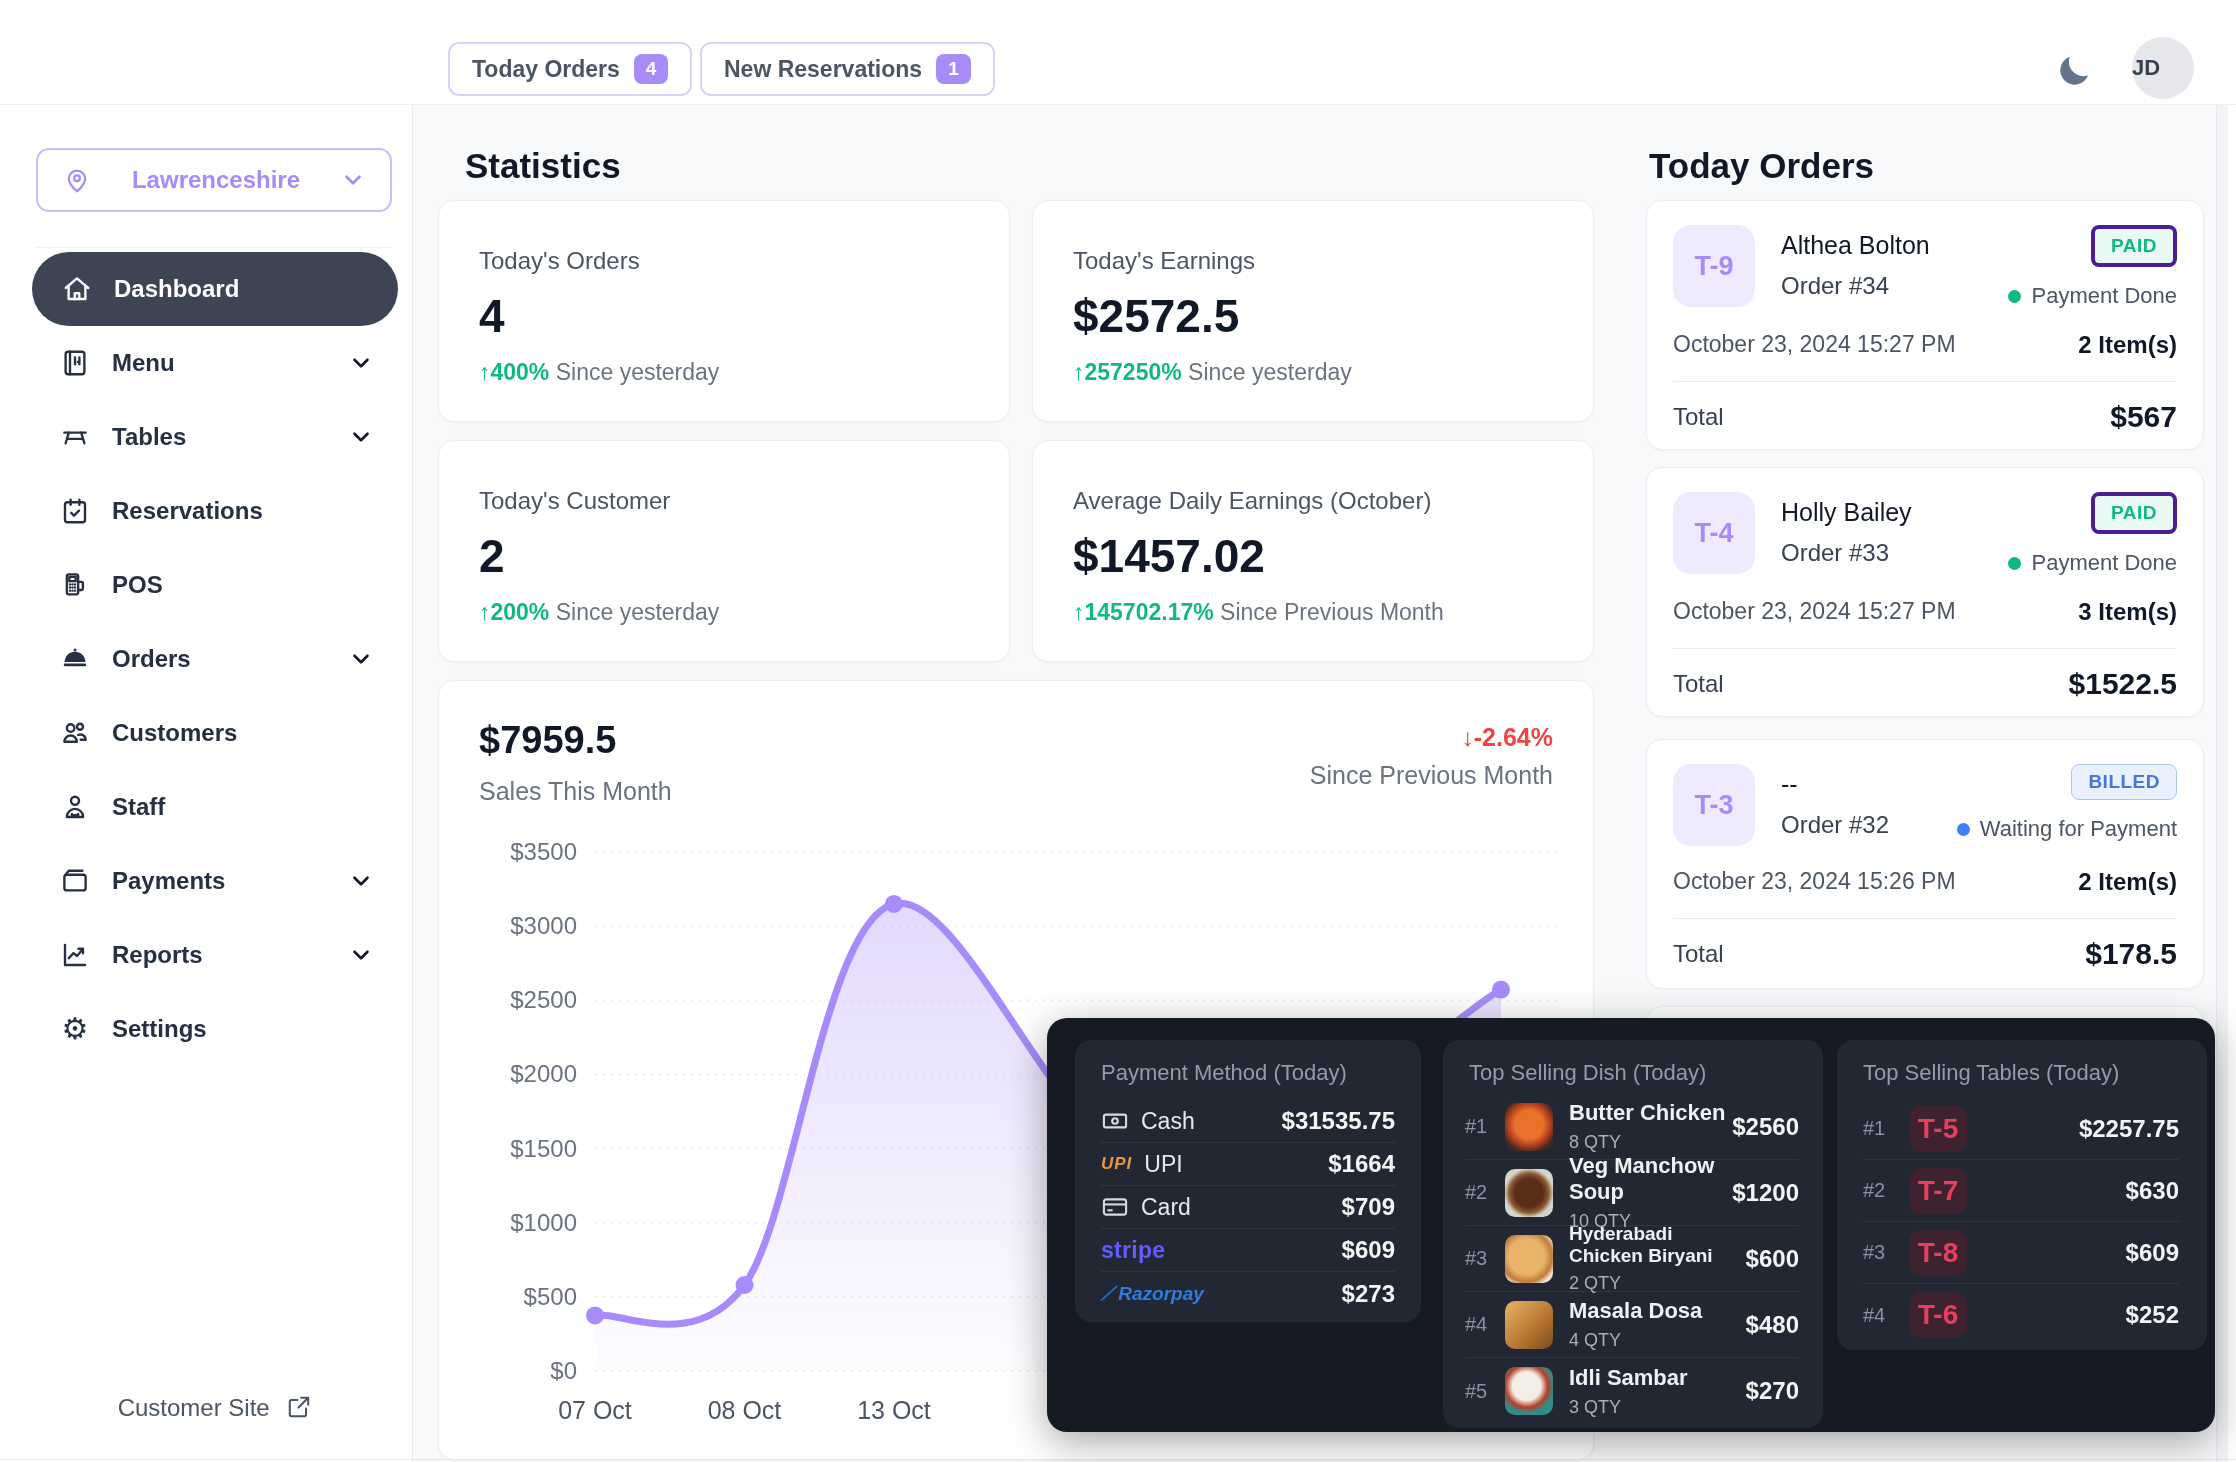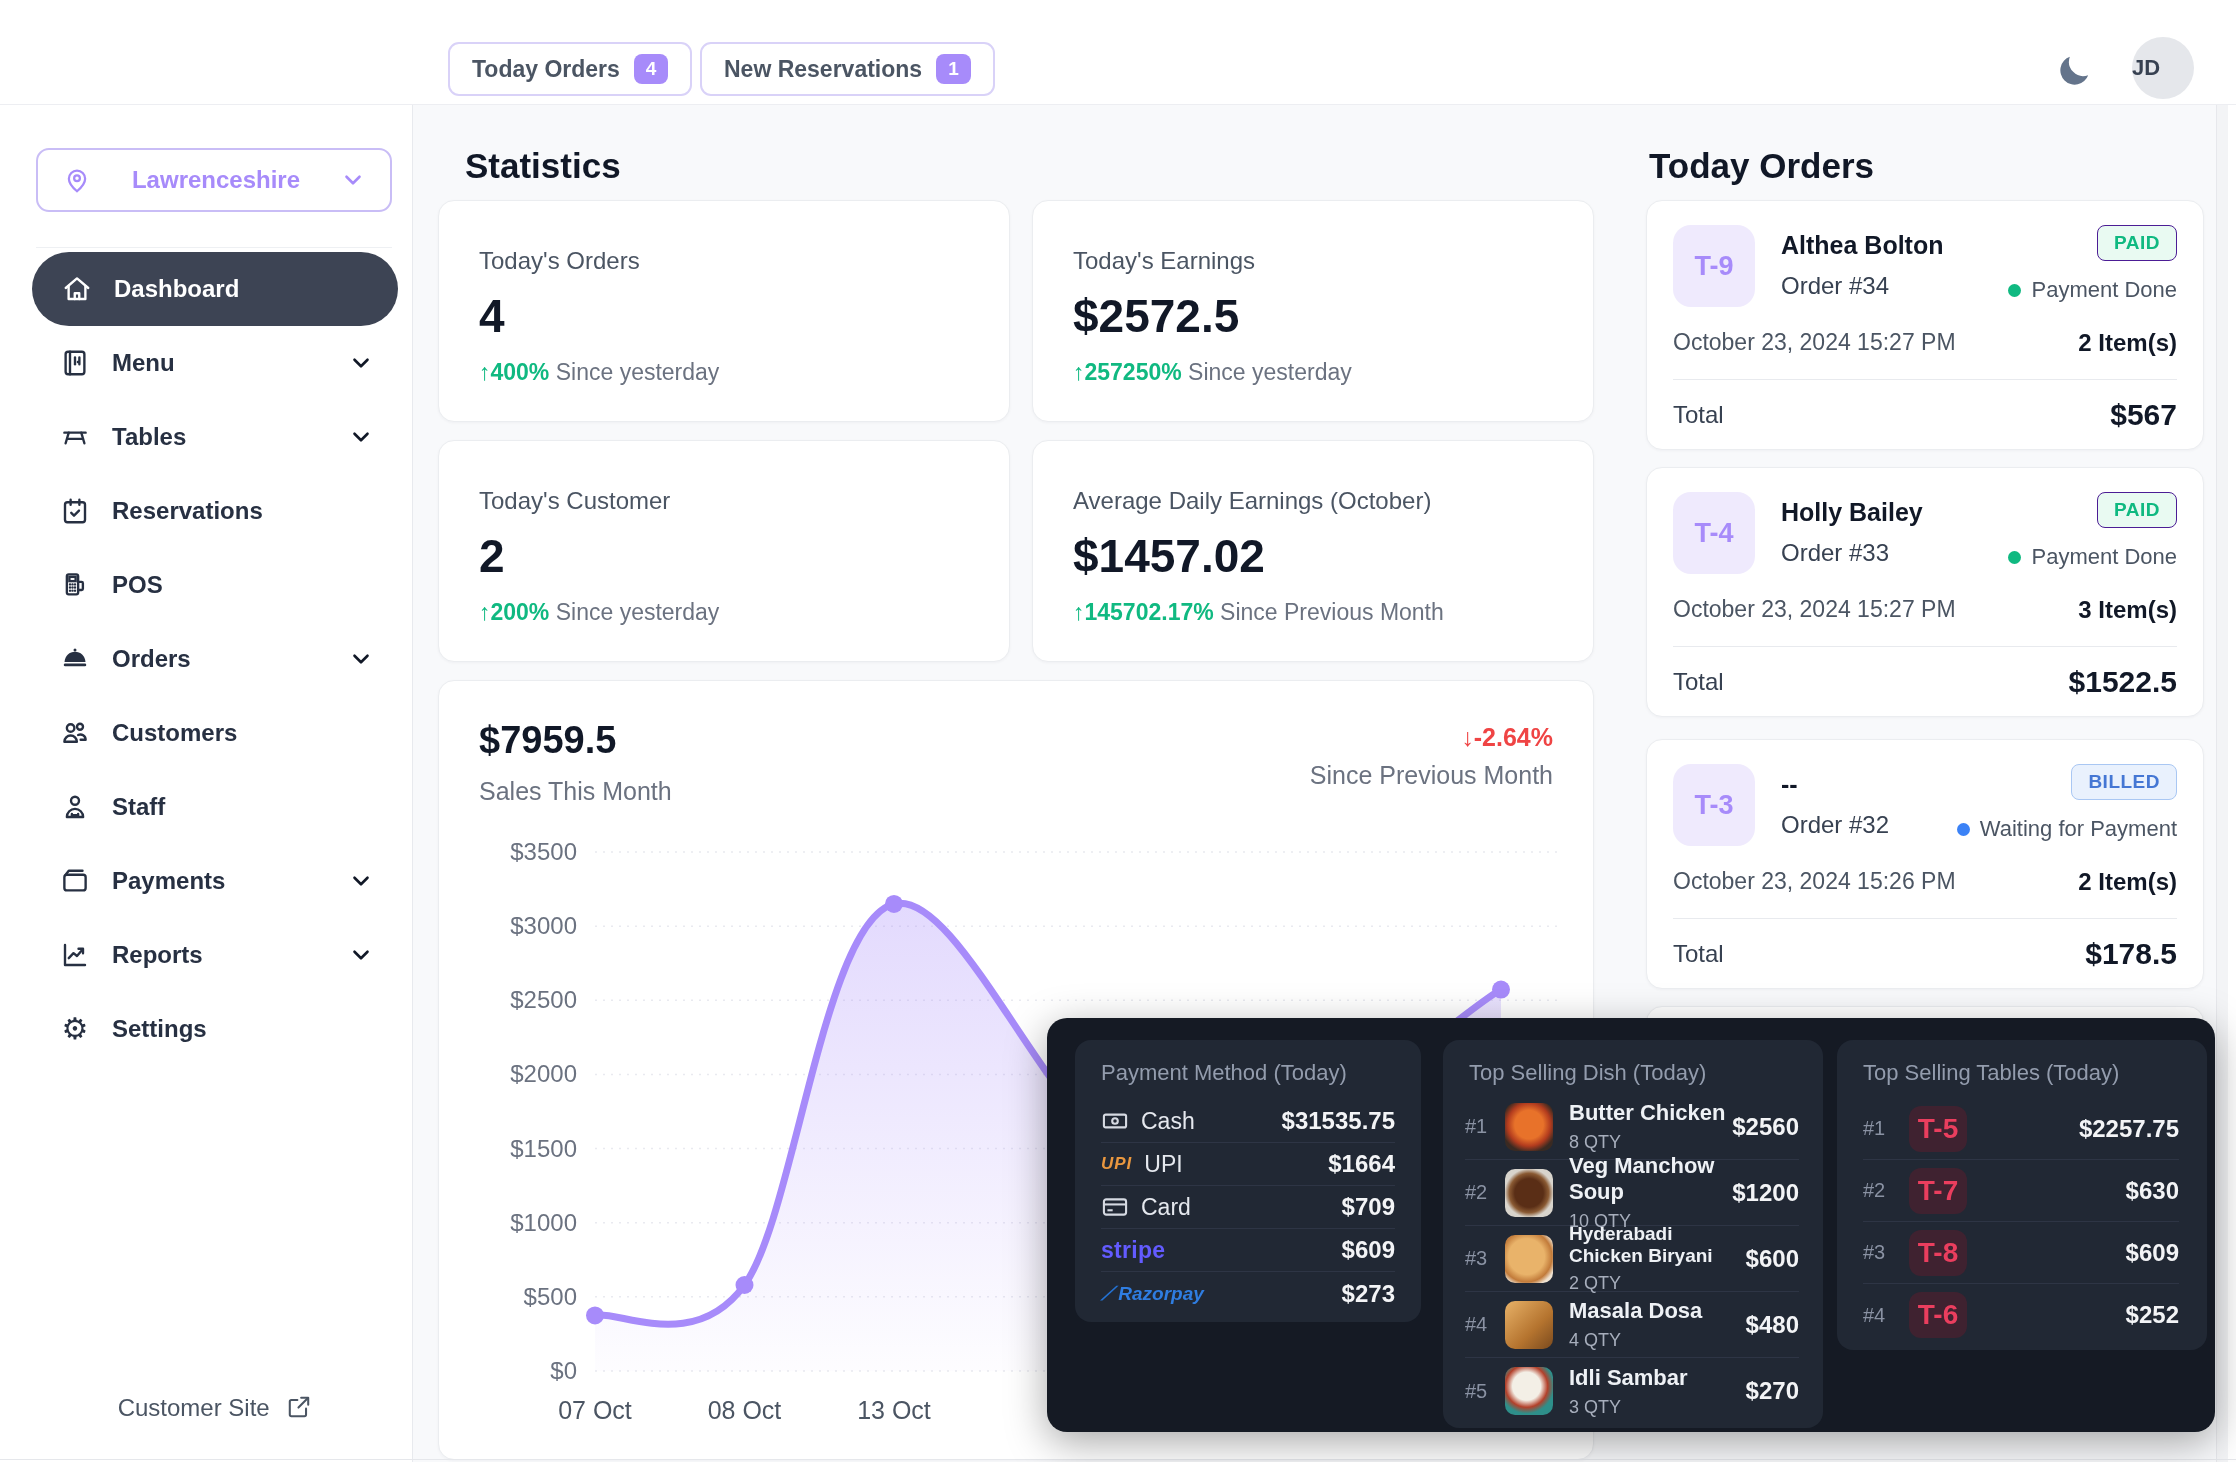--- a/index.html
+++ b/index.html
@@ -55,25 +55,25 @@
   .chart-note { position:absolute; right:40px; top:80px; font-size:25px; color:#6b7280; text-align:right; }
   #chart-holder { position:absolute; left:0; top:0; width:1156px; height:780px; }
 
   
   .order-card { position:absolute; left:1646px; width:558px; background:#fff; border:1px solid #ebedf0; border-radius:16px;
                 box-shadow:0 1px 3px rgba(16,24,40,.04); padding:24px 26px; cursor:pointer; }
   .oc-top { display:flex; }
   .t-badge { width:82px; height:82px; border-radius:18px; background:#efeafd; color:#a78bfa; font-size:27px; font-weight:700;
              display:flex; align-items:center; justify-content:center; flex:0 0 82px; }
   .oc-names { margin-left:26px; flex:1; }
-  .oc-name { font-size:25px; font-weight:700; color:#111827; margin-top:6px; }
+  .oc-name { font-size:25px; font-weight:400; color:#111827; margin-top:6px; }
   .oc-order { font-size:24px; color:#374151; margin-top:12px; }
   .oc-status { text-align:right; }
   .pill { display:inline-block; font-size:19px; font-weight:700; border-radius:8px; padding:6px 16px; letter-spacing:.5px; }
-  .pill.paid { color:#10b981; background:#e9faf2; border:1px solid #4c1d95; }
+  .pill.paid { color:#10b981; background:#e9faf2; border:4px solid #4c1d95; }
   .pill.billed { color:#4577d4; background:#e9f1fd; border:1px solid #a9c7f3; }
   .status-note { margin-top:16px; font-size:22px; color:#4b5563; display:flex; align-items:center; justify-content:flex-end; gap:10px; }
   .dot { width:13px; height:13px; border-radius:50%; display:inline-block; }
   .dot.green { background:#10b981; } .dot.blue { background:#3b82f6; }
   .oc-meta { display:flex; justify-content:space-between; margin-top:22px; font-size:23px; color:#4b5563; }
   .oc-items { font-weight:700; color:#111827; font-size:24px; }
   .oc-div { height:1px; background:#e8eaee; margin:22px 0 18px; }
   .oc-total-row { display:flex; justify-content:space-between; align-items:center; }
   .oc-total-label { font-size:24px; color:#374151; }
   .oc-total { font-size:30px; font-weight:800; color:#111827; }

